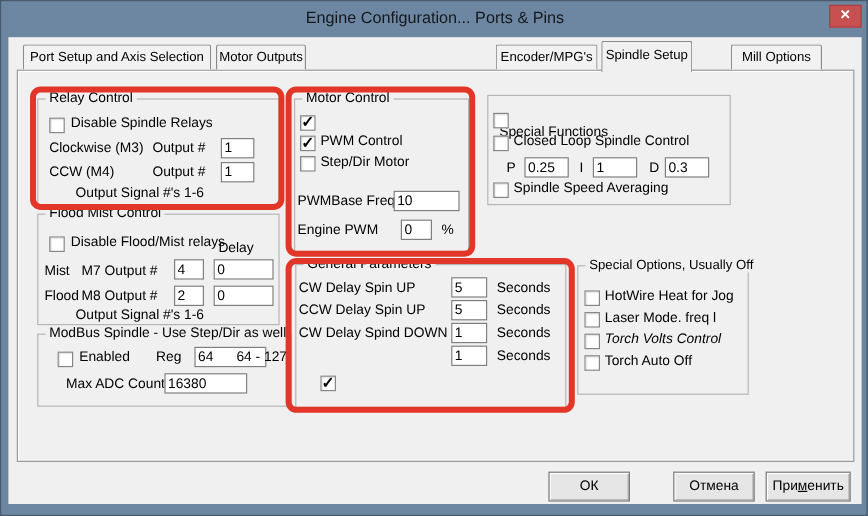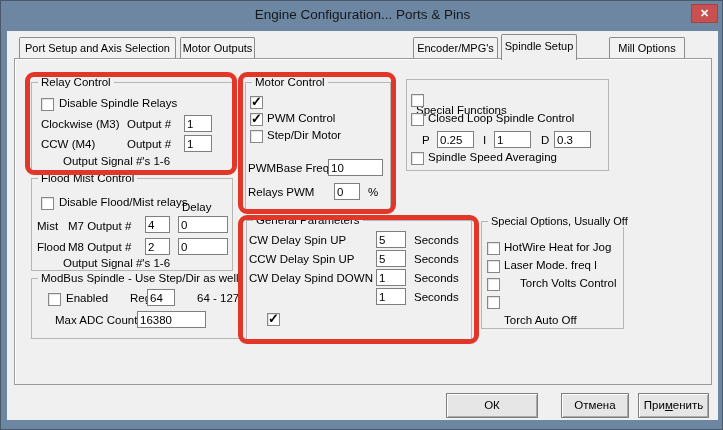--- a/index.html
+++ b/index.html
@@ -123,35 +123,35 @@
   <span class="lbl" style="left:67px;top:240px;">M8 Output #</span>
   <input class="tf" style="left: 144px; top: 237px; width: 25px;" value="2">
   <input class="tf" style="left: 177px; top: 237px; width: 50px;" value="0">
   <span class="lbl" style="left:62px;top:256px;">Output Signal #'s 1-6</span>
 
   <div class="grp" style="left:30px;top:277px;width:212px;height:61px;"></div>
   <span class="grp-title" style="left:37px;top:271px;">ModBus Spindle - Use Step/Dir as well</span>
   <span class="cb" style="left:47px;top:292px;"></span>
   <span class="lbl" style="left:65px;top:291px;">Enabled</span>
   <span class="lbl" style="left:129px;top:291px;">Reg</span>
-  <input class="tf" style="left: 146px; top: 288px; width: 28px;" value="64">
+  <input class="tf" style="left: 161px; top: 288px; width: 60px;" value="64">
   <span class="lbl" style="left:196px;top:291px;">64 - 127</span>
   <span class="lbl" style="left:54px;top:313px;">Max ADC Count</span>
   <input class="tf" style="left: 136px; top: 310px; width: 69px;" value="16380">
 
   <div class="grp" style="left:244px;top:81px;width:146px;height:128px;"></div>
   <span class="grp-title" style="left:251px;top:75px;">Motor Control</span>
   <span class="cb checked" style="left:249px;top:95px;"></span>
   <span class="cb checked" style="left:249px;top:112px;"></span>
   <span class="lbl" style="left:266px;top:111px;">PWM Control</span>
   <span class="cb" style="left:249px;top:129px;"></span>
   <span class="lbl" style="left:266px;top:128px;">Step/Dir Motor</span>
   <span class="lbl" style="left:247px;top:161px;">PWMBase Freq.</span>
   <input class="tf" style="left: 327px; top: 158px; width: 55px;" value="10">
-  <span class="lbl" style="left:247px;top:185px;">Relays PWM</span>
+  <span class="lbl" style="left:247px;top:185px;">Engine PWM</span>
   <input class="tf" style="left: 333px; top: 182px; width: 26px;" value="0">
   <span class="lbl" style="left:367px;top:185px;">%</span>
 
   <div class="grp" style="left:405px;top:78px;width:203px;height:92px;"></div>
   <span class="grp-title" style="left:412px;top:72px;margin-top:31px;">Special Functions</span>
   <span class="cb" style="left:410px;top:93px;"></span>
   <span class="cb" style="left:410px;top:112px;"></span>
   <span class="lbl" style="left:427px;top:111px;">Closed Loop Spindle Control</span>
   <span class="lbl" style="left:421px;top:133px;">P</span>
   <input class="tf" style="left: 436px; top: 130px; width: 37px;" value="0.25">
@@ -177,25 +177,25 @@
   <span class="lbl" style="left:413px;top:290px;">Seconds</span>
   <span class="cb checked" style="left:266px;top:312px;"></span>
 
   <div class="grp" style="left:480px;top:220px;width:143px;height:108px;"></div>
   <span class="grp-title" style="left:487px;top:214px;font-size:11px;">Special Options, Usually Off</span>
   <span class="cb" style="left:486px;top:241px;"></span>
   <span class="lbl" style="left:503px;top:240px;">HotWire Heat for Jog</span>
   <span class="cb" style="left:486px;top:259px;"></span>
   <span class="lbl" style="left:503px;top:258px;">Laser Mode. freq l</span>
   <span class="cb" style="left:486px;top:277px;"></span>
-  <span class="lbl" style="left:519px;top:276px;">Torch Volts Control</span>
+  <span class="lbl" style="left:503px;top:276px;font-style:italic;">Torch Volts Control</span>
   <span class="cb" style="left:486px;top:295px;"></span>
-  <span class="lbl" style="left:503px;top:294px;margin-top:19px;">Torch Auto Off</span>
+  <span class="lbl" style="left:503px;top:294px;">Torch Auto Off</span>
 
   <div class="annot" style="left:24px;top:71px;width:212px;height:103px;"></div>
   <div class="annot" style="left:237px;top:71px;width:158px;height:142px;"></div>
   <div class="annot" style="left:237px;top:214px;width:241px;height:129px;"></div>
 
-  <div class="btn" style="left:445px;top:392px;width:92px;">ОК</div>
+  <div class="btn" style="left:456px;top:392px;width:68px;">ОК</div>
   <div class="btn" style="left:560px;top:392px;width:68px;">Отмена</div>
   <div class="btn" style="left:637px;top:392px;width:71px;"><span>При</span><span class="mn">м</span><span>енить</span></div>
 
 </div>
 
 </body></html>

